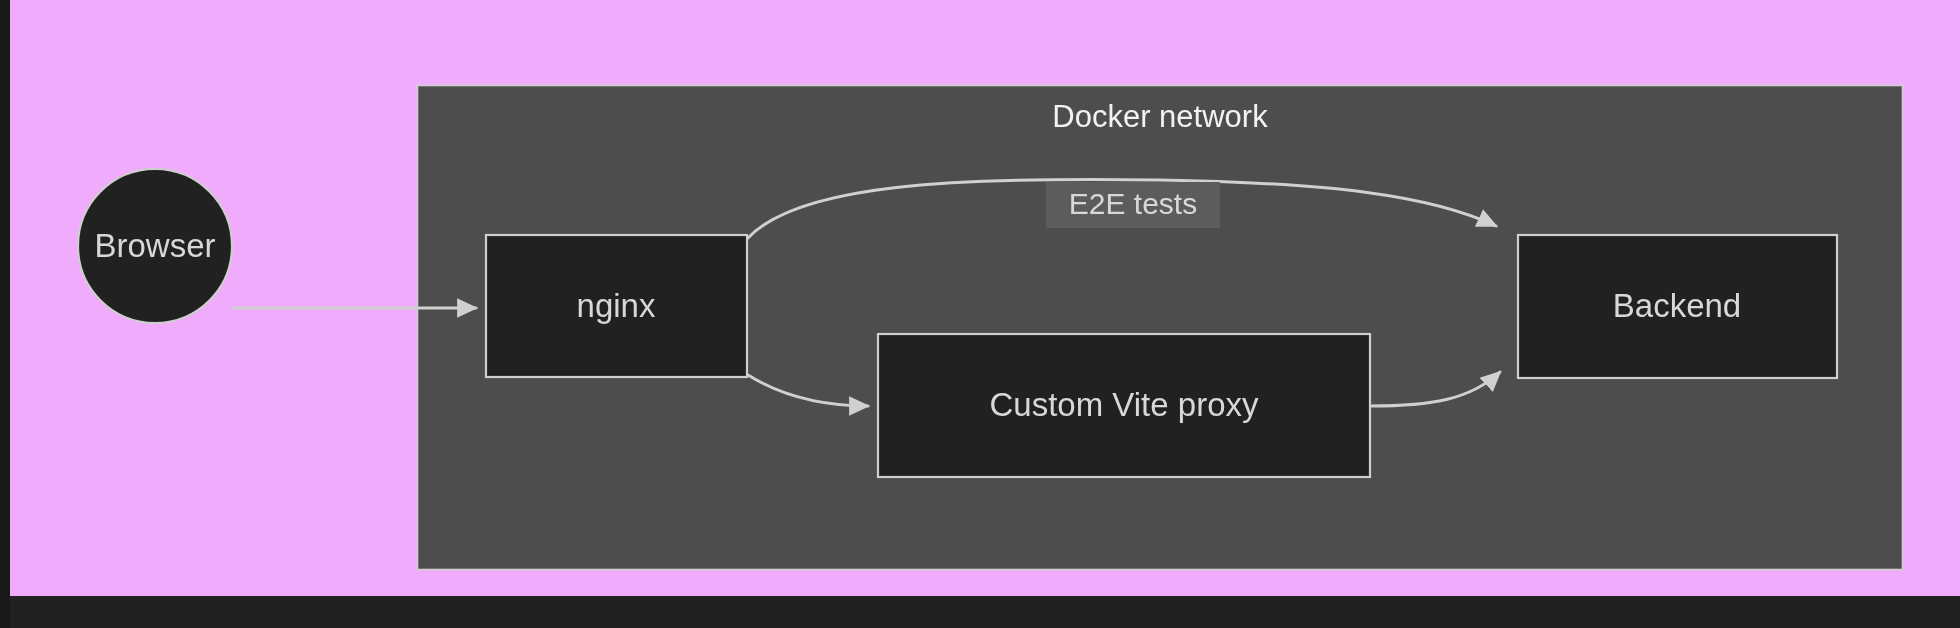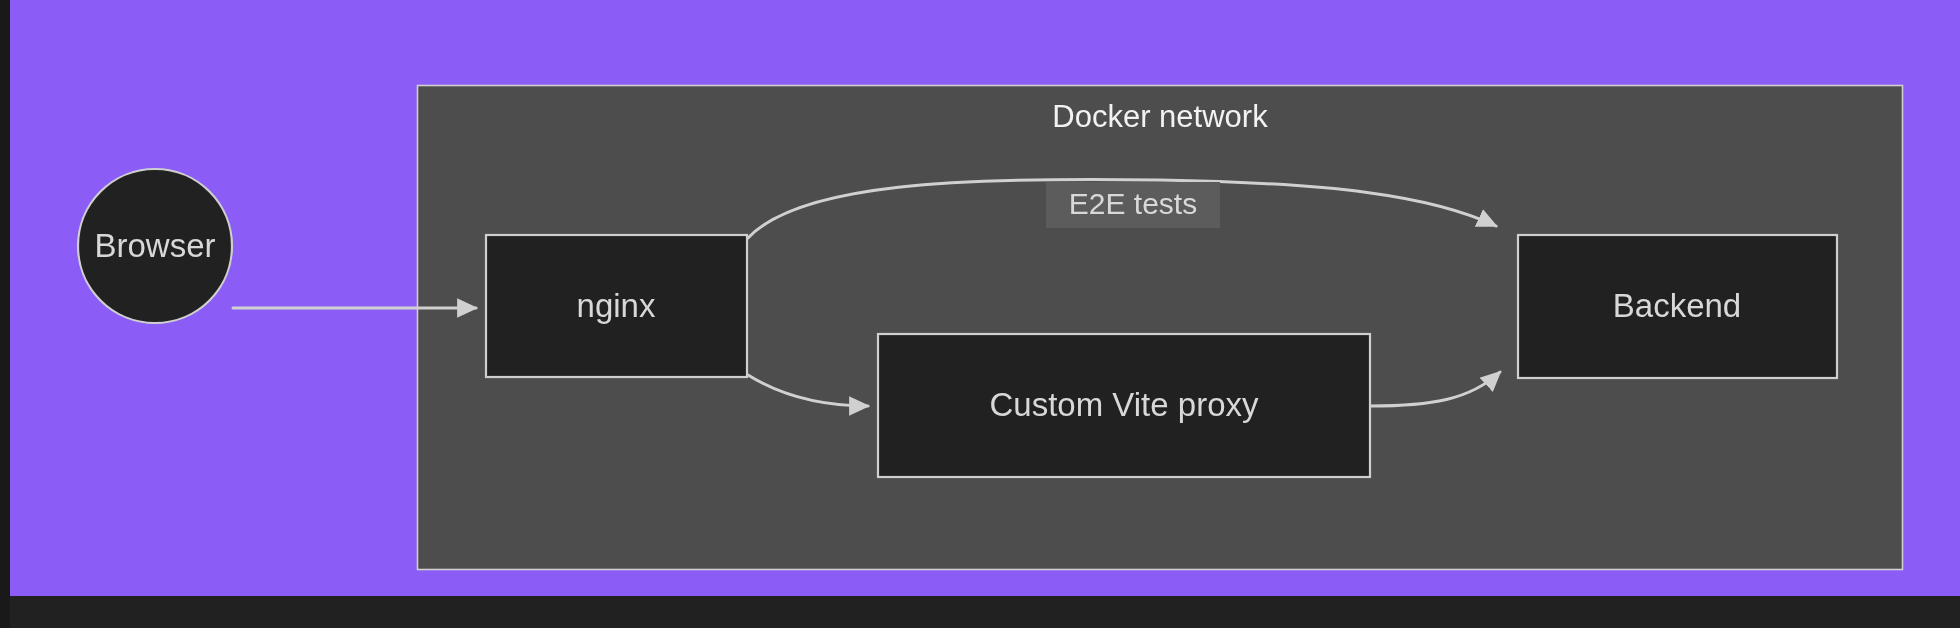--- a/index.html
+++ b/index.html
@@ -11,21 +11,21 @@
   body {
     width: 1960px;
     height: 628px;
     font-family: "Liberation Sans", "DejaVu Sans", sans-serif;
     overflow: hidden;
   }
   #canvas {
     position: relative;
     width: 1960px;
     height: 596px;
-    background: #8b5cf6;
+    background: #f0abfc;
   }
   
   #left-gutter {
     position: absolute;
     left: 0;
     top: 0;
     width: 10px;
     height: 628px;
     background: #191919;
   }

